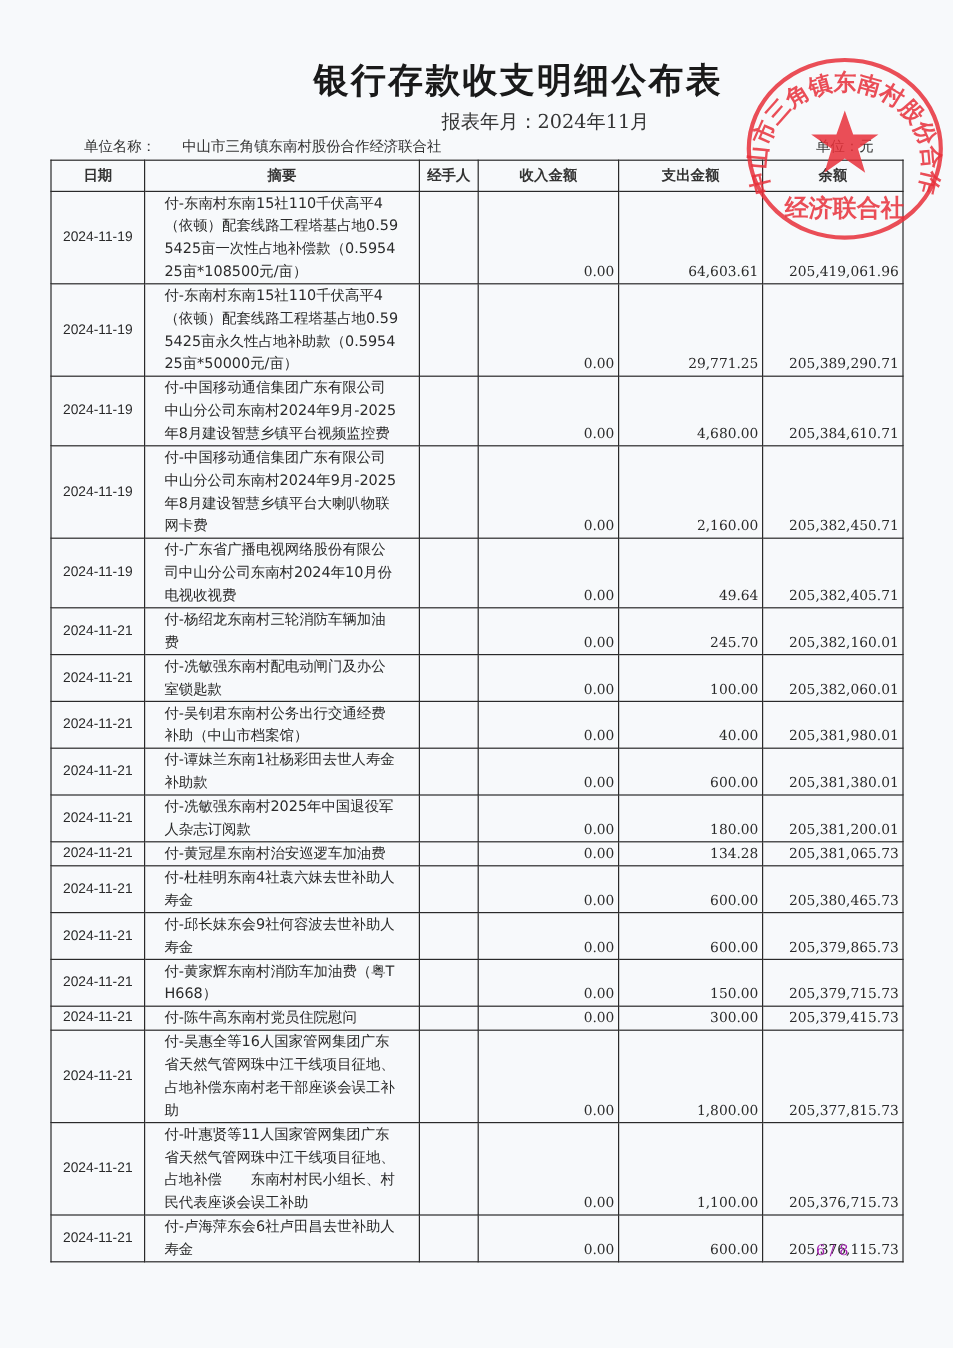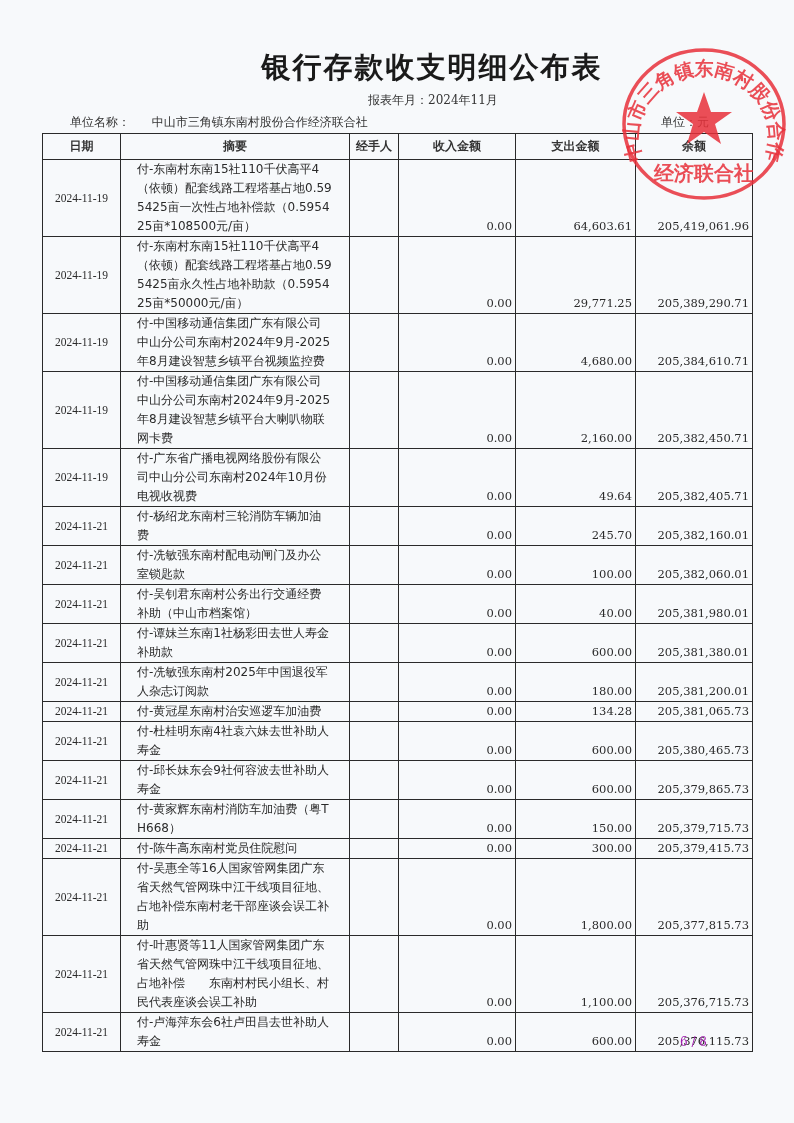--- a/index.html
+++ b/index.html
@@ -7,37 +7,37 @@
     width:794px; height:1123px; background:#f7f9fb; position:relative; overflow:hidden;
     font-family: "DejaVu Serif", "Liberation Serif", serif; color:#2a2a2a;
   }
   .title {
     position:absolute; left:0; width:794px; top:48px; text-align:center;
     font-family: "DejaVu Sans", "Liberation Sans", sans-serif;
     font-size:29px; font-weight:bold; letter-spacing:2px; color:#1a1a1a;
     padding-left:70px; box-sizing:border-box;
   }
   .period {
-    position:absolute; top:92px; left:368px; font-size:12px; color:#333;
+    position:absolute; top:92px; left:368px; font-size:16px; color:#333;
   }
   .unit-row {
     position:absolute; top:114px; left:45px; font-size:12px; color:#333;
   }
   .unit-row .lbl { margin-right:18px;margin-left:25px; }
   .unit-label {
-    position:absolute; top:114px; left:661px; font-size:12px; color:#333;
+    position:absolute; top:114px; left:680px; font-size:12px; color:#333;
   }
   table {
     position:absolute; left:42px; top:133px; border-collapse:collapse;
     width:710px; table-layout:fixed; font-size:12px;
   }
   th, td { border:1px solid #2a2a2a; padding:0 3px; line-height:19px; }
   th { font-weight:bold; height:25px; text-align:center; color:#333;
        font-family: "DejaVu Sans", "Liberation Sans", sans-serif; font-size:12px; }
-  td.date { text-align:center; vertical-align:middle; font-family:Liberation Serif, serif; font-size:11.5px; }
+  td.date { text-align:center; vertical-align:middle; font-family:Liberation Sans, sans-serif; font-size:11.5px; }
   td.desc { text-align:left; vertical-align:top; font-family: "DejaVu Sans", "Liberation Sans", sans-serif; font-size:12px; padding:0 16px; word-break:break-all; }
   td.num { text-align:right; vertical-align:bottom; font-family:"DejaVu Serif", serif; font-size:11.5px; padding-right:3px; }
   .pager { position:absolute; top:1035px; left:680px; font-size:12px; color:#a21caf; }
   .seal {
     position:absolute; left:618px; top:44px; width:170px; height:158px; pointer-events:none;
   }
 </style>
 </head>
 <body>
 

